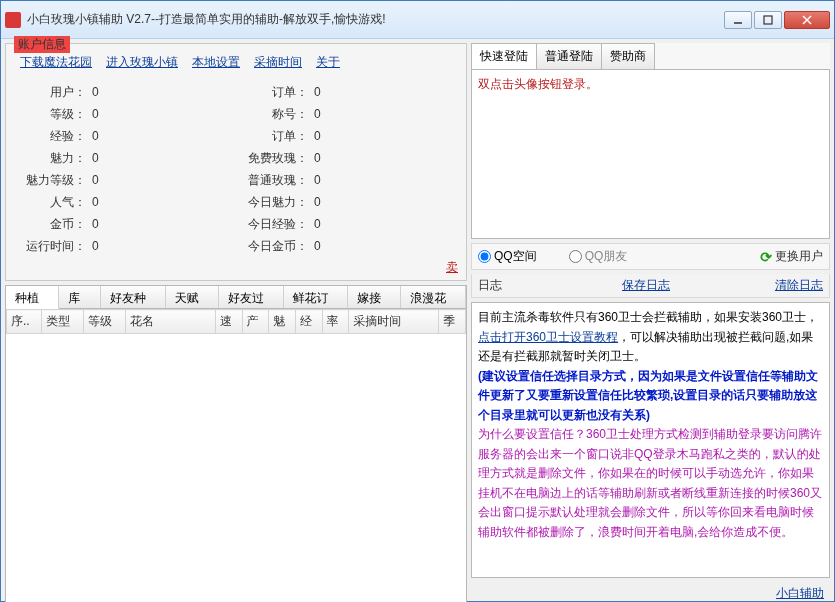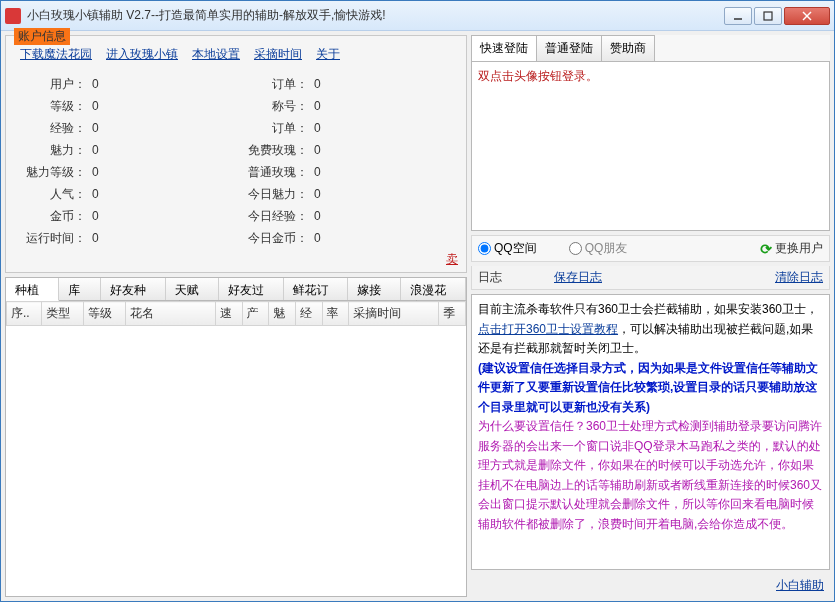--- a/index.html
+++ b/index.html
@@ -1,33 +1,33 @@
 <!DOCTYPE html>
 <html><head>
 <meta charset="utf-8">
 <style>
 * { box-sizing: border-box; margin: 0; padding: 0; font-family: "Microsoft YaHei", SimSun, sans-serif; font-size: 12px; }
 body { background: #fff; width: 835px; height: 602px; overflow: hidden; }
 
 .window { width: 835px; height: 602px; border: 1px solid #3a7abd; background: #f0f0f0; }
-.titlebar { height: 30px; background: linear-gradient(#eaf3fc, #d7e8fa); display: flex; align-items: center; padding: 8px 4px; border-bottom: 1px solid #b8cfea; }
+.titlebar { height: 38px; background: linear-gradient(#eaf3fc, #d7e8fa); display: flex; align-items: center; padding: 8px 4px; border-bottom: 1px solid #b8cfea; }
 .titlebar .icon { width: 16px; height: 16px; background: #d93838; border-radius: 2px; margin-right: 6px; }
 .titlebar .title { flex: 1; color: #333; }
 .winbtns { display: flex; gap: 2px; }
 .winbtn { width: 28px; height: 18px; border: 1px solid #8fa8c6; background: linear-gradient(#f7fbff,#dbe8f7); display:flex; align-items:center; justify-content:center; cursor:pointer; border-radius:2px; }
 .winbtn.close { width: 46px; background: linear-gradient(#e67a6f,#cf4b3d); border-color:#b03a2e; color:#fff; }
 .winbtn svg { width:10px; height:10px; }
 
 .content { display:flex; height: calc(100% - 30px); padding: 4px; gap:4px; }
 
 .leftcol { width: 462px; display:flex; flex-direction:column; gap:4px; }
 .rightcol { flex:1; display:flex; flex-direction:column; gap:4px; }
 
 .groupbox { border:1px solid #c9c9c9; background:#f5f5f5; position:relative; padding:8px 6px 6px; }
-.groupbox > .legend { position:absolute; top:-8px; left:8px; background:#f97316; padding:0 4px; color:#333; }
+.groupbox > .legend { position:absolute; top:-8px; left:8px; background:#ef4444; padding:0 4px; color:#333; }
 
 .links { display:flex; gap:14px; margin: 2px 0 6px 8px; }
 .link { color:#0a3d9a; text-decoration:underline; cursor:pointer; }
 
 .stats { display:flex; gap:12px; padding: 4px 8px 0; }
 .statscol { flex:1; }
 .statrow { display:flex; height:22px; align-items:center; }
 .statrow .label { width:72px; text-align:right; padding-right:6px; color:#333; }
 .statrow .val { color:#333; }
 
@@ -235,21 +235,21 @@
             <span>QQ朋友</span>
           </label>
         <span class="switchuser">
             <span class="refresh-icon">⟳</span>
             <span>更换用户</span>
           </span>
       </div>
 
       <div class="logheader">
         <span class="lbl">日志</span>
-        <span class="loglink" style="margin-left:52px">保存日志</span>
+        <span class="loglink" style="margin-left:120px">保存日志</span>
         <span class="loglink clear">清除日志</span>
       </div>
 
       <div class="logbody">
         <span class="black">目前主流杀毒软件只有360卫士会拦截辅助，如果安装360卫士，</span><span class="link2">点击打开360卫士设置教程</span><span class="black">，可以解决辅助出现被拦截问题,如果还是有拦截那就暂时关闭卫士。</span><br>
         <span class="blue">(建议设置信任选择目录方式，因为如果是文件设置信任等辅助文件更新了又要重新设置信任比较繁琐,设置目录的话只要辅助放这个目录里就可以更新也没有关系)</span><br>
         <span class="purple">为什么要设置信任？360卫士处理方式检测到辅助登录要访问腾许服务器的会出来一个窗口说非QQ登录木马跑私之类的，默认的处理方式就是删除文件，你如果在的时候可以手动选允许，你如果挂机不在电脑边上的话等辅助刷新或者断线重新连接的时候360又会出窗口提示默认处理就会删除文件，所以等你回来看电脑时候辅助软件都被删除了，浪费时间开着电脑,会给你造成不便。</span><br>
         
         
       </div>

